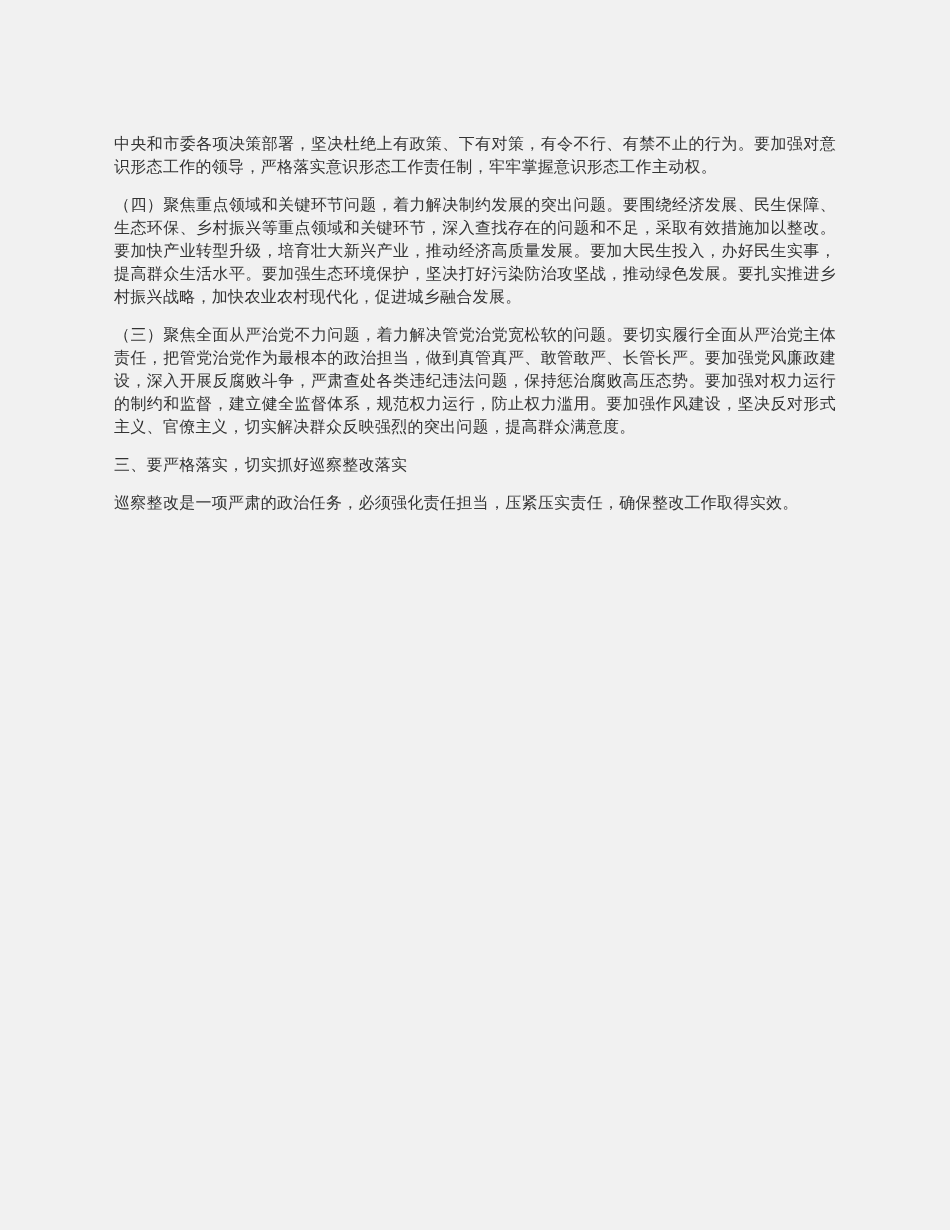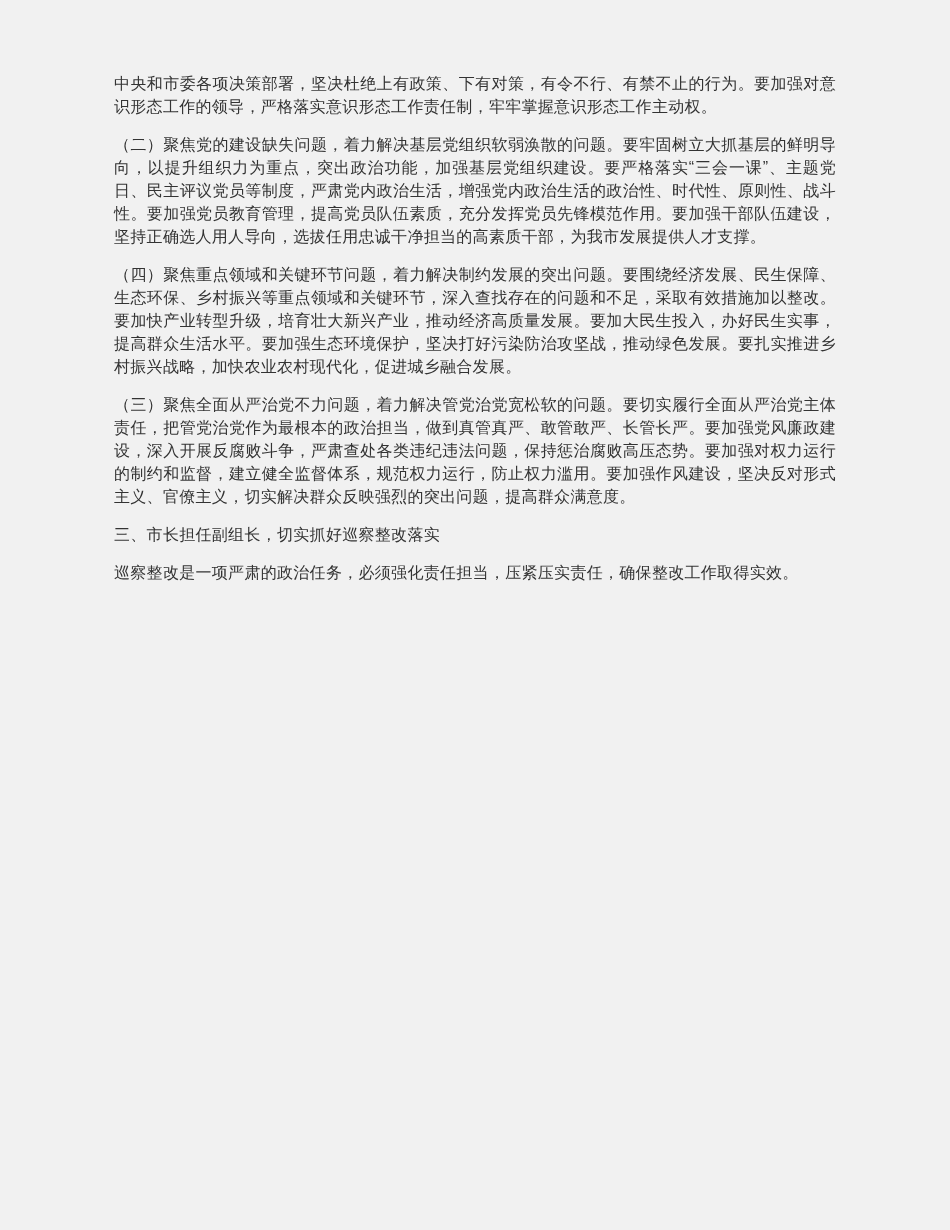--- a/index.html
+++ b/index.html
@@ -12,39 +12,38 @@
   }
   .page {
     width: 950px;
     height: 1230px;
     background: #f1f1f1;
     box-sizing: border-box;
     font-family: "Liberation Sans", "DejaVu Sans", sans-serif;
   }
   .content {
     width: 722px;
-    margin: 0 auto;
-    padding-top: 72px;
+    margin: 12px auto;
+    padding-top: 120px;
     color: #333333;
   }
   .content p {
     margin: 0 0 15px 0;
     font-size: 16px;
     line-height: 23px;
     text-align: justify;
     letter-spacing: 0.3px;
     word-break: break-all;
     color: #333333;
   }
 </style>
 </head>
 <body>
 
 <div class="page">
   <div class="content">
     <p>中央和市委各项决策部署，坚决杜绝上有政策、下有对策，有令不行、有禁不止的行为。要加强对意识形态工作的领导，严格落实意识形态工作责任制，牢牢掌握意识形态工作主动权。</p>
-    <p>（二）聚焦党的建设缺失问题，着力解决基层党组织软弱涣散的问题。要牢固树立大抓基层的鲜明导向，以提升组织力为重点，突出政治功能，加强基层党组织建设。要严格落实“三会一课”、主题党日、民主评议党员等制度，严肃党内政治生活，增强党内政治生活的政治性、时代性、原则性、战斗性。要加强党员教育管理，提高党员队伍素质，充分发挥党员先锋模范作用。要加强干部队伍建设，坚持正确选人用人导向，选拔任用忠诚干净担当的高素质干部，为我市发展提供人才支撑。</p>
     <p>（四）聚焦重点领域和关键环节问题，着力解决制约发展的突出问题。要围绕经济发展、民生保障、生态环保、乡村振兴等重点领域和关键环节，深入查找存在的问题和不足，采取有效措施加以整改。要加快产业转型升级，培育壮大新兴产业，推动经济高质量发展。要加大民生投入，办好民生实事，提高群众生活水平。要加强生态环境保护，坚决打好污染防治攻坚战，推动绿色发展。要扎实推进乡村振兴战略，加快农业农村现代化，促进城乡融合发展。</p>
     <p>（三）聚焦全面从严治党不力问题，着力解决管党治党宽松软的问题。要切实履行全面从严治党主体责任，把管党治党作为最根本的政治担当，做到真管真严、敢管敢严、长管长严。要加强党风廉政建设，深入开展反腐败斗争，严肃查处各类违纪违法问题，保持惩治腐败高压态势。要加强对权力运行的制约和监督，建立健全监督体系，规范权力运行，防止权力滥用。要加强作风建设，坚决反对形式主义、官僚主义，切实解决群众反映强烈的突出问题，提高群众满意度。</p>
-    <p>三、市长担任副组长，切实抓好巡察整改落实</p>
+    <p>三、要严格落实，切实抓好巡察整改落实</p>
     <p>巡察整改是一项严肃的政治任务，必须强化责任担当，压紧压实责任，确保整改工作取得实效。</p>
   </div>
 </div>
 
 </body></html>

